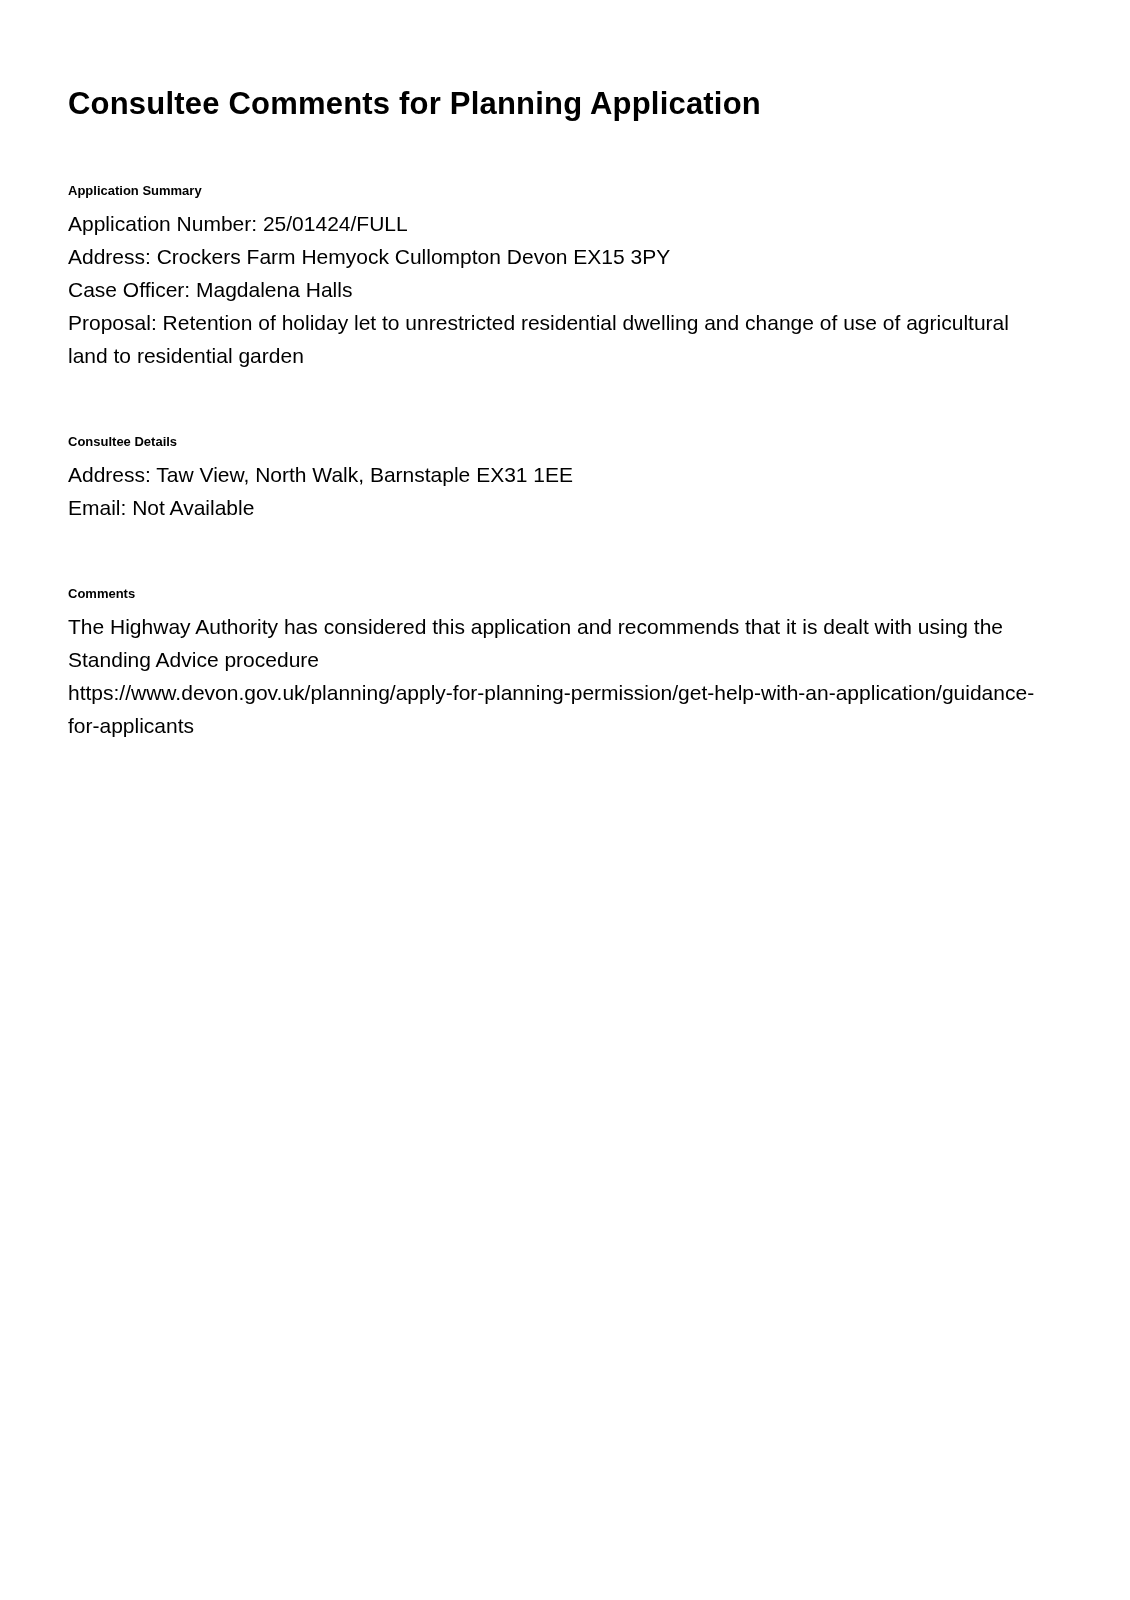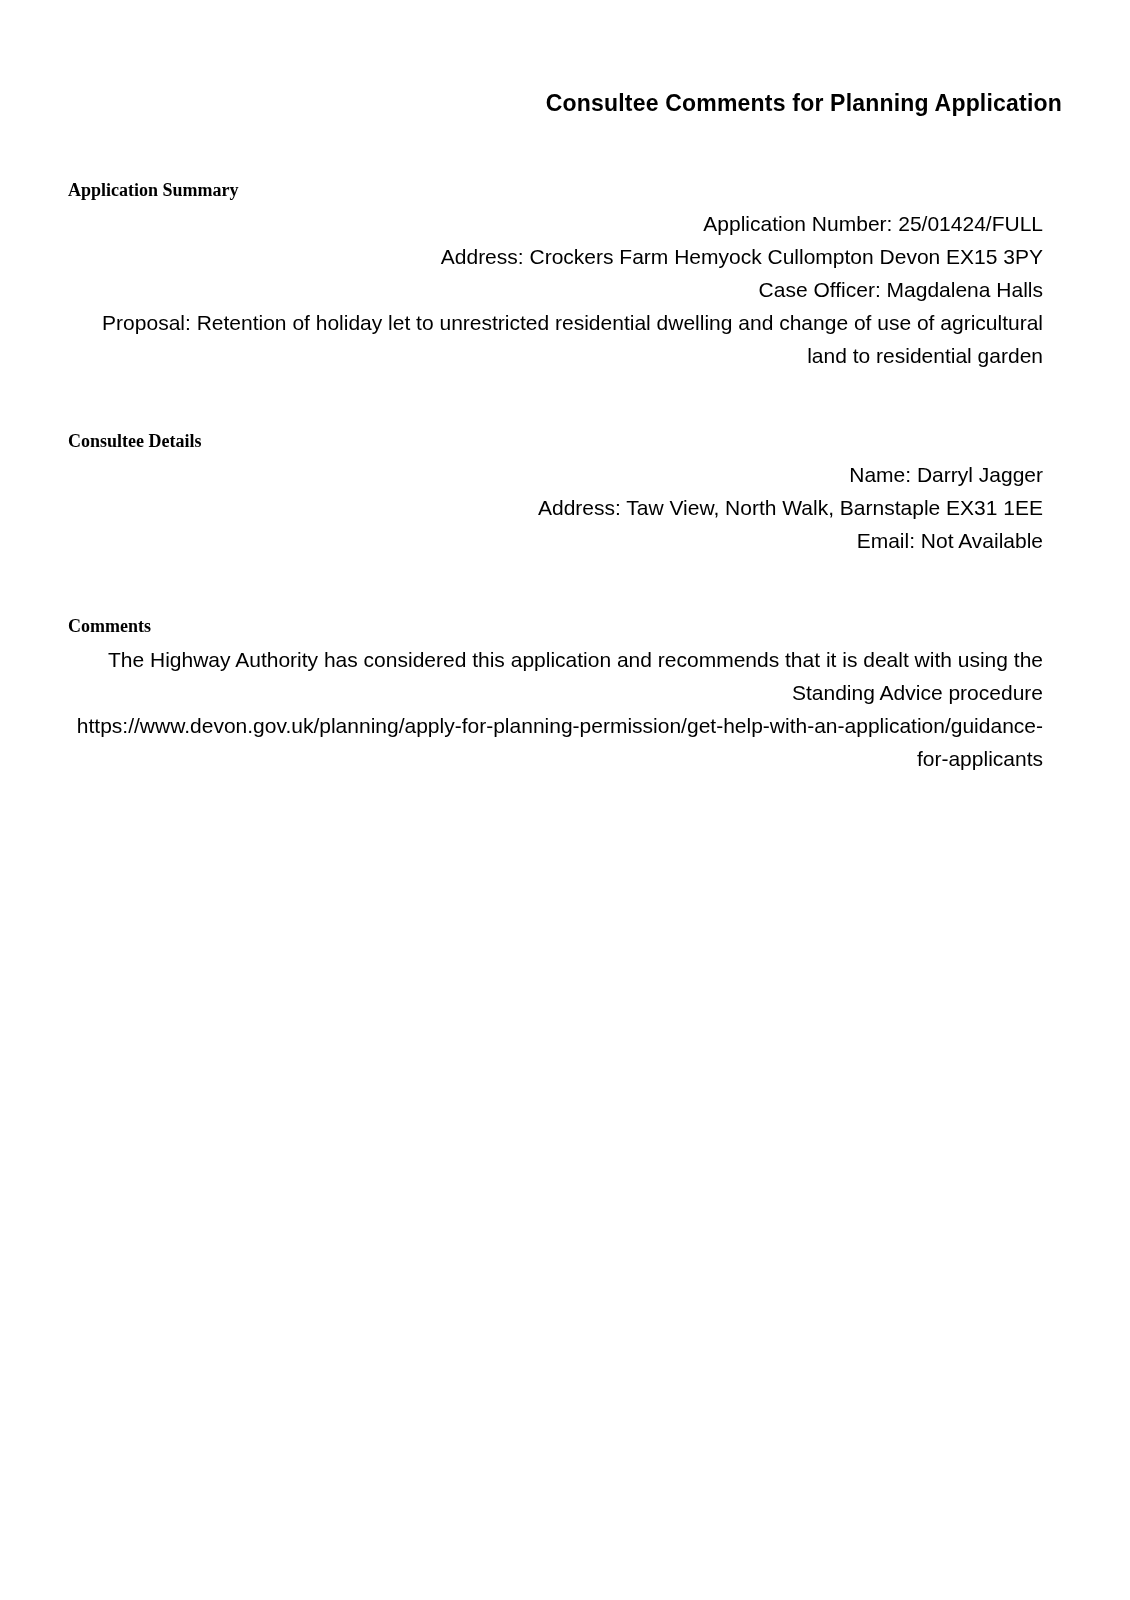--- a/index.html
+++ b/index.html
@@ -15,46 +15,44 @@
       color: #000000;
     }
     .page {
       box-sizing: border-box;
       width: 1130px;
       height: 1600px;
       padding: 77px 68px 0 68px;
       background: #ffffff;
     }
     .doc-title {
-      font-size: 23px;
+      font-size: 31px;
       font-weight: bold;
-      text-align: right;
+      text-align: left;
       line-height: 53px;
       letter-spacing: 0.2px;
     }
     .section {
       margin-top: 53px;
     }
     .section.first {
       margin-top: 44px;
     }
     .section-heading {
-      font-size: 18px;
+      font-size: 13px;
       font-weight: bold;
       line-height: 33px;
       max-width: 975px;
-      font-family: Liberation Serif, serif;
     }
     .line {
       font-size: 21px;
       font-weight: normal;
       line-height: 33px;
       max-width: 975px;
       word-wrap: break-word;
-      text-align: right;
     }
   </style>
 </head>
 <body>
 
 <div class="page">
 
   <div class="doc-title">
     <div>Consultee Comments for Planning Application</div>
   </div>
@@ -62,21 +60,20 @@
   <div class="section first">
     <div class="section-heading">Application Summary</div>
     <div class="line">Application Number: 25/01424/FULL</div>
     <div class="line">Address: Crockers Farm Hemyock Cullompton Devon EX15 3PY</div>
     <div class="line">Case Officer: Magdalena Halls</div>
     <div class="line">Proposal: Retention of holiday let to unrestricted residential dwelling and change of use of agricultural land to residential garden</div>
   </div>
 
   <div class="section">
     <div class="section-heading">Consultee Details</div>
-    <div class="line">Name: Darryl Jagger</div>
     <div class="line">Address: Taw View, North Walk, Barnstaple EX31 1EE</div>
     <div class="line">Email: Not Available</div>
   </div>
 
   <div class="section">
     <div class="section-heading">Comments</div>
     <div class="line">The Highway Authority has considered this application and recommends that it is dealt with using the Standing Advice procedure</div>
     <div class="line">https://www.devon.gov.uk/planning/apply-for-planning-permission/get-help-with-an-application/guidance-for-applicants</div>
   </div>
 

